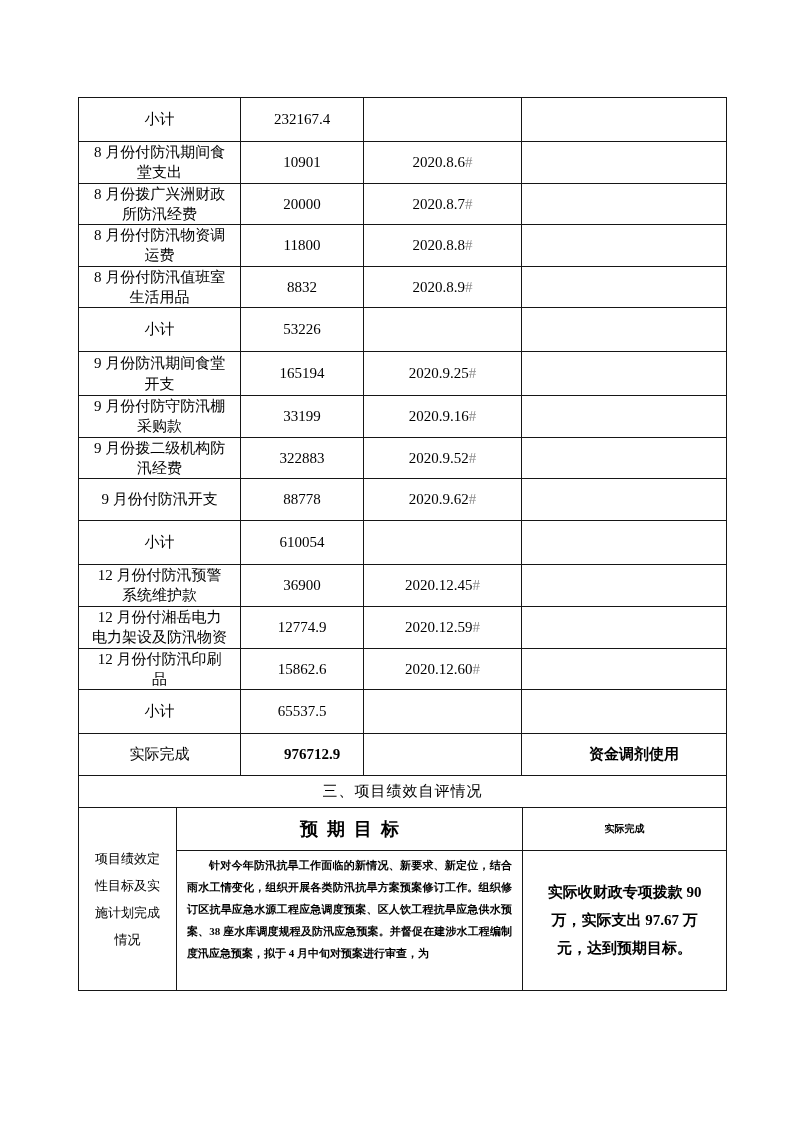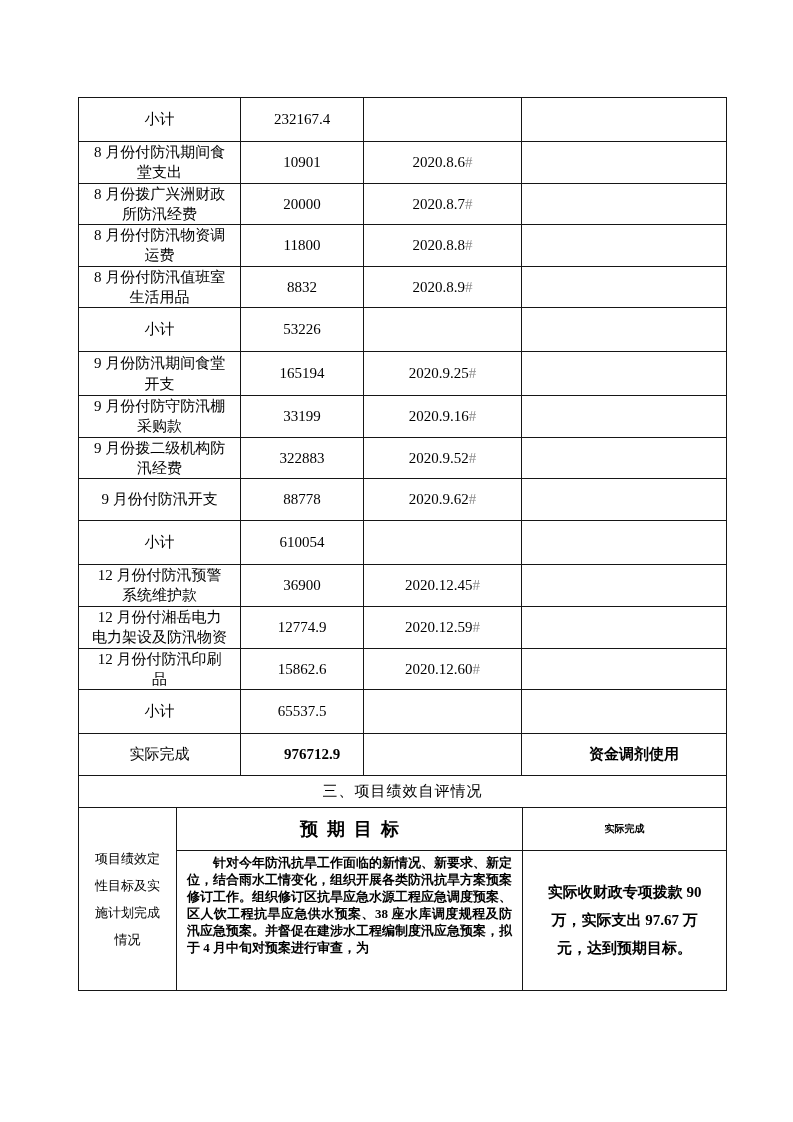--- a/index.html
+++ b/index.html
@@ -27,22 +27,22 @@
   .date-mark{color:#8c8c8c;}
 
   
   .sub-table tr.sub-head{height:42px;}
   .sub-table tr.sub-body{height:140px;}
   .sub-table tr.sub-head > td{border-top:none;}
   .vh{padding:0 10px;line-height:27px;font-size:13px;}
   .eh{font-weight:bold;letter-spacing:0.5em;text-indent:0.5em;font-size:18px;}
   .ah{font-weight:bold;font-size:10px;}
   .eb{
-    text-align:justify;text-indent:2em;font-weight:bold;font-size:13px;
-    line-height:17px;padding:3px 10px 6px;vertical-align:top;margin-top:32px;
+    text-align:justify;text-indent:2em;font-weight:bold;font-size:11px;
+    line-height:22px;padding:3px 10px 6px;vertical-align:top;margin-top:32px;
   }
   .ab{font-weight:bold;line-height:28px;padding:0 24px;font-size:15px;}
 </style>
 </head>
 <body>
 
 <div class="doc">
 
   <table class="main-table">
     <colgroup>

